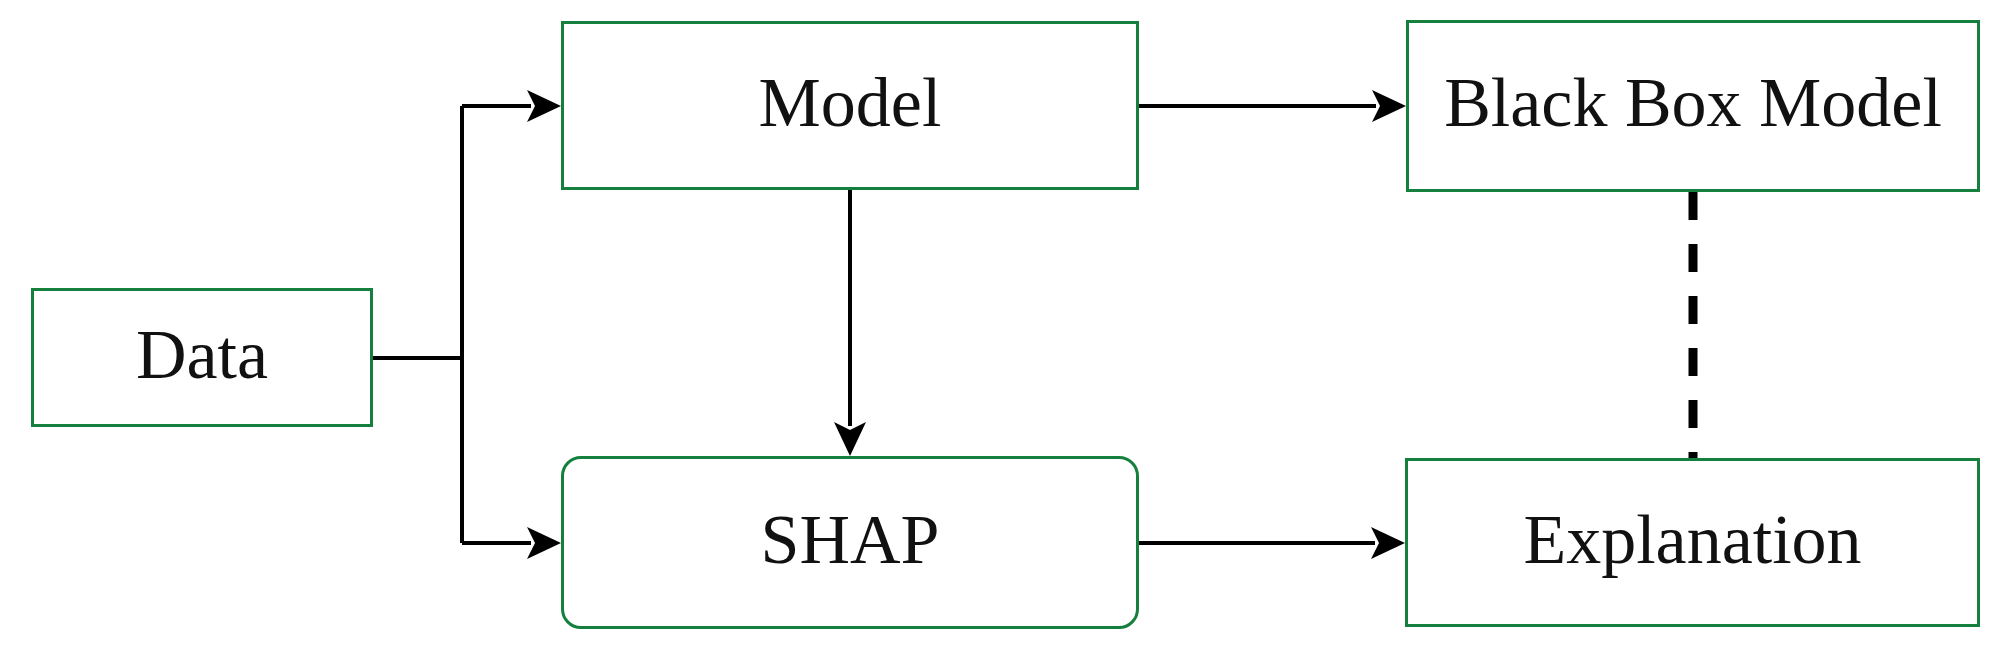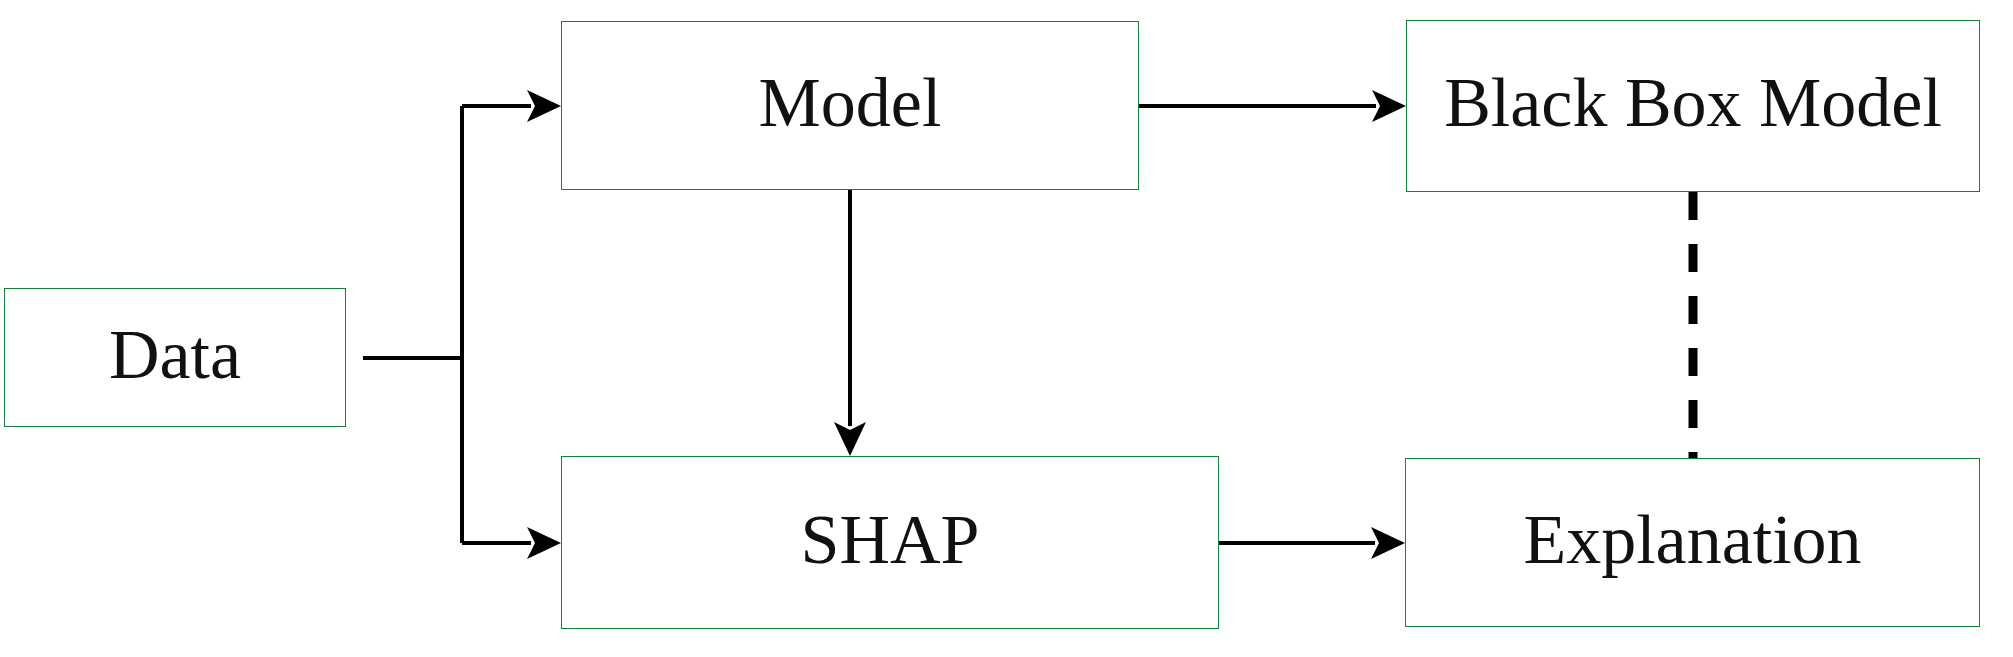--- a/index.html
+++ b/index.html
@@ -19,36 +19,36 @@
     position: absolute;
     left: 0;
     top: 0;
     width: 2013px;
     height: 657px;
     display: block;
   }
   .node {
     position: absolute;
     box-sizing: border-box;
-    border: 1px solid #15803d;
+    border: 3px solid #15803d;
     background: #ffffff;
     display: flex;
     align-items: center;
     justify-content: center;
   }
   .node .label {
     font-size: 70px;
     color: #111111;
     white-space: nowrap;
     line-height: 1;
     padding-bottom: 6px;
   }
-  .node-data        { left: 4px;   top: 288px; width: 342px; height: 139px; }
+  .node-data        { left: 31px;   top: 288px; width: 342px; height: 139px; }
   .node-model       { left: 561px;  top: 21px;  width: 578px; height: 169px; }
-  .node-shap        { left: 561px;  top: 456px; width: 658px; height: 173px; }
+  .node-shap        { left: 561px;  top: 456px; width: 578px; height: 173px; border-radius: 20px; }
   .node-blackbox    { left: 1406px; top: 20px;  width: 574px; height: 172px; text-align: center; }
   .node-explanation { left: 1405px; top: 458px; width: 575px; height: 169px; }
 </style>
 </head>
 <body>
 
 <div class="diagram">
 
   <svg class="edges" viewBox="0 0 2013 657" xmlns="http://www.w3.org/2000/svg">
 

